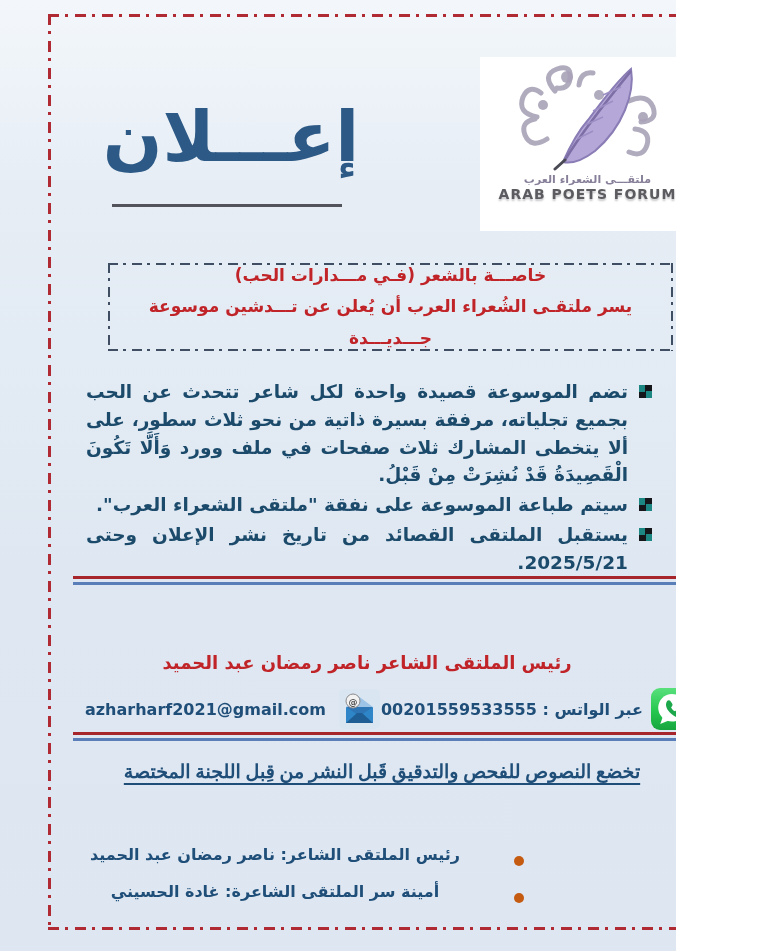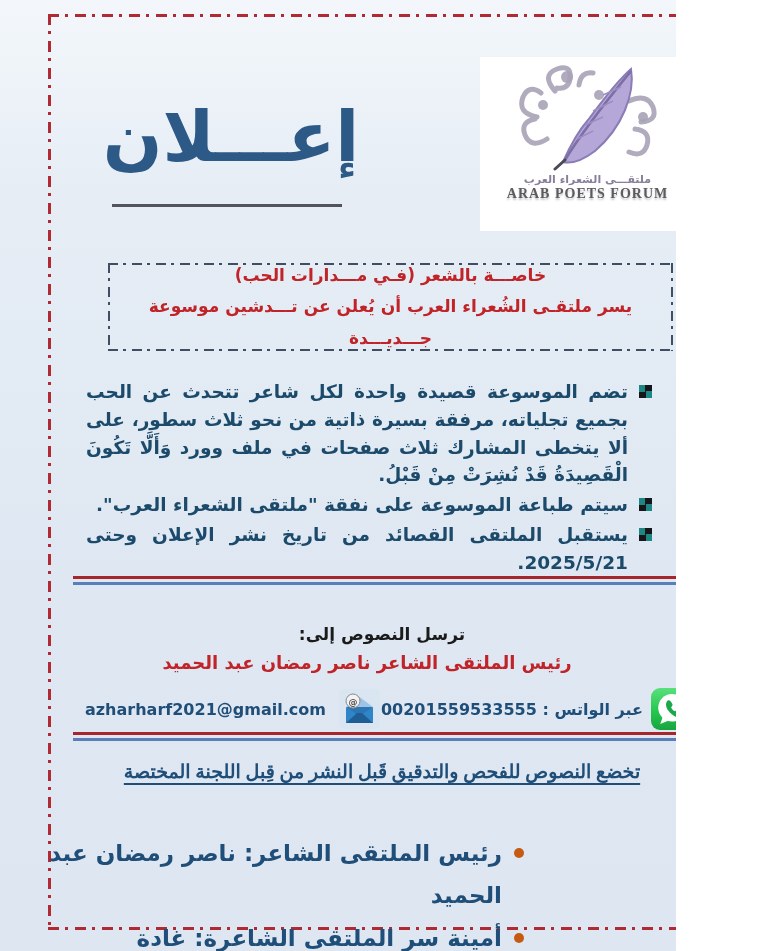--- a/index.html
+++ b/index.html
@@ -16,21 +16,21 @@
   .fr-v { position:absolute; top:0; bottom:0; width:3px;
     background:repeating-linear-gradient(180deg,#b02a33 0 11px,transparent 11px 17px,#b02a33 17px 20px,transparent 20px 27px); }
   
   .title { position:absolute; left:96px; top:96px; width:270px; text-align:center;
     font-size:70px; font-weight:bold; color:#2c5985; }
   .title-underline { position:absolute; left:112px; top:204px; width:230px; height:3px; background:#53535c; }
   .logo-box { position:absolute; left:480px; top:57px; width:215px; height:174px; background:#ffffff;
     display:flex; flex-direction:column; align-items:center; justify-content:flex-start; padding-top:8px; }
   .logo-arabic { font-size:11px; color:#877f99; font-weight:bold; margin-top:2px; }
   .logo-english { font-size:14px; color:#5c5c60; font-weight:bold; letter-spacing:1px;
-    text-shadow:0 2px 2px rgba(90,90,100,.35);font-family:Liberation Serif, serif; }
+    text-shadow:0 2px 2px rgba(90,90,100,.35); }
   
   .ann-box { position:absolute; left:108px; top:263px; width:565px; height:88px; }
   .ab-h { position:absolute; left:0; right:0; height:2px;
     background:repeating-linear-gradient(90deg,#3f4e63 0 10px,transparent 10px 15px,#3f4e63 15px 18px,transparent 18px 24px); }
   .ab-v { position:absolute; top:0; bottom:0; width:2px;
     background:repeating-linear-gradient(180deg,#3f4e63 0 10px,transparent 10px 15px,#3f4e63 15px 18px,transparent 18px 24px); }
   .ann-text { position:absolute; inset:4px 8px; display:flex; flex-direction:column; justify-content:center;
     text-align:center; direction:rtl; color:#c02428; font-weight:bold; font-size:17px; line-height:1.85; }
   
   .rules { position:absolute; left:86px; top:378px; width:566px; direction:rtl; list-style:none; }
@@ -52,22 +52,22 @@
   .wa-icon { width:42px; height:42px; border-radius:9px; margin-left:8px; flex:0 0 auto;
     background:linear-gradient(180deg,#59e07c 0%,#25c74f 55%,#17a53e 100%); }
   .mail-icon { width:41px; height:40px; border-radius:5px; background:#d9e6f2; margin-left:8px; flex:0 0 auto; position:relative; }
   .num { unicode-bidi:embed; }
   
   .review { position:absolute; left:48px; top:760px; width:668px; text-align:center; direction:rtl;
     color:#1f4e79; font-weight:bold; font-size:19px; }
   .review span { text-decoration:underline; text-underline-offset:5px; text-decoration-thickness:2px;font-family:Liberation Serif, serif; }
   
   .committee { position:absolute; right:148px; top:832px; width:480px; direction:rtl; list-style:none; }
-  .committee li { position:relative; padding-right:26px; text-align:right; color:#1f4e79;
-    font-weight:bold; font-size:23px; line-height:1.84; }
+  .committee li { position:relative; padding-right:26px; text-align:center; color:#1f4e79;
+    font-weight:bold; font-size:16px; line-height:1.84;margin-top:8px; }
   .committee li::before { content:""; position:absolute; right:4px; top:16px; width:10px; height:10px;
     border-radius:50%; background:#c55a11; }
 </style>
 </head>
 <body>
 
 <div id="page">
 
   <div class="frame">
     <div class="fr-h" style="top:0"></div>
@@ -127,21 +127,20 @@
       <span>سيتم طباعة الموسوعة على نفقة "ملتقى الشعراء العرب".</span>
     </li>
     <li>
       <span class="chk"></span>
       <span>يستقبل الملتقى القصائد من تاريخ نشر الإعلان وحتى 2025/5/21.</span>
     </li>
   </ul>
 
   <div class="dbl-rule" style="top:576px"></div>
 
-  <div class="send-label">ترسل النصوص إلى:</div>
   <div class="recipient">رئيس الملتقى الشاعر ناصر رمضان عبد الحميد</div>
 
   <div class="contact-row">
     <div class="wa-icon">
       <svg width="42" height="42" viewBox="0 0 32 32">
         <circle cx="16" cy="15" r="10.5" fill="#ffffff"></circle>
         <polygon points="7,27.5 9.5,20.5 14,24.5" fill="#ffffff"></polygon>
         <path d="M12.4 9.8c.7-.7 1.9-.6 2.5.2l1.2 1.8c.5.7.4 1.6-.2 2.2l-.6.6c.5 1.4 1.7 2.6 3.1 3.2l.6-.6c.6-.6 1.6-.7 2.3-.2l1.8 1.2c.8.6.9 1.8.2 2.5l-.9.9c-.8.8-2 1-3 .6-2.2-.9-4.7-2.7-6.3-5-1-1.4-1.6-3-1.7-4.5 0-1 .3-1.9 1-2.9z" fill="#1ca84a"></path>
       </svg>
     </div>

